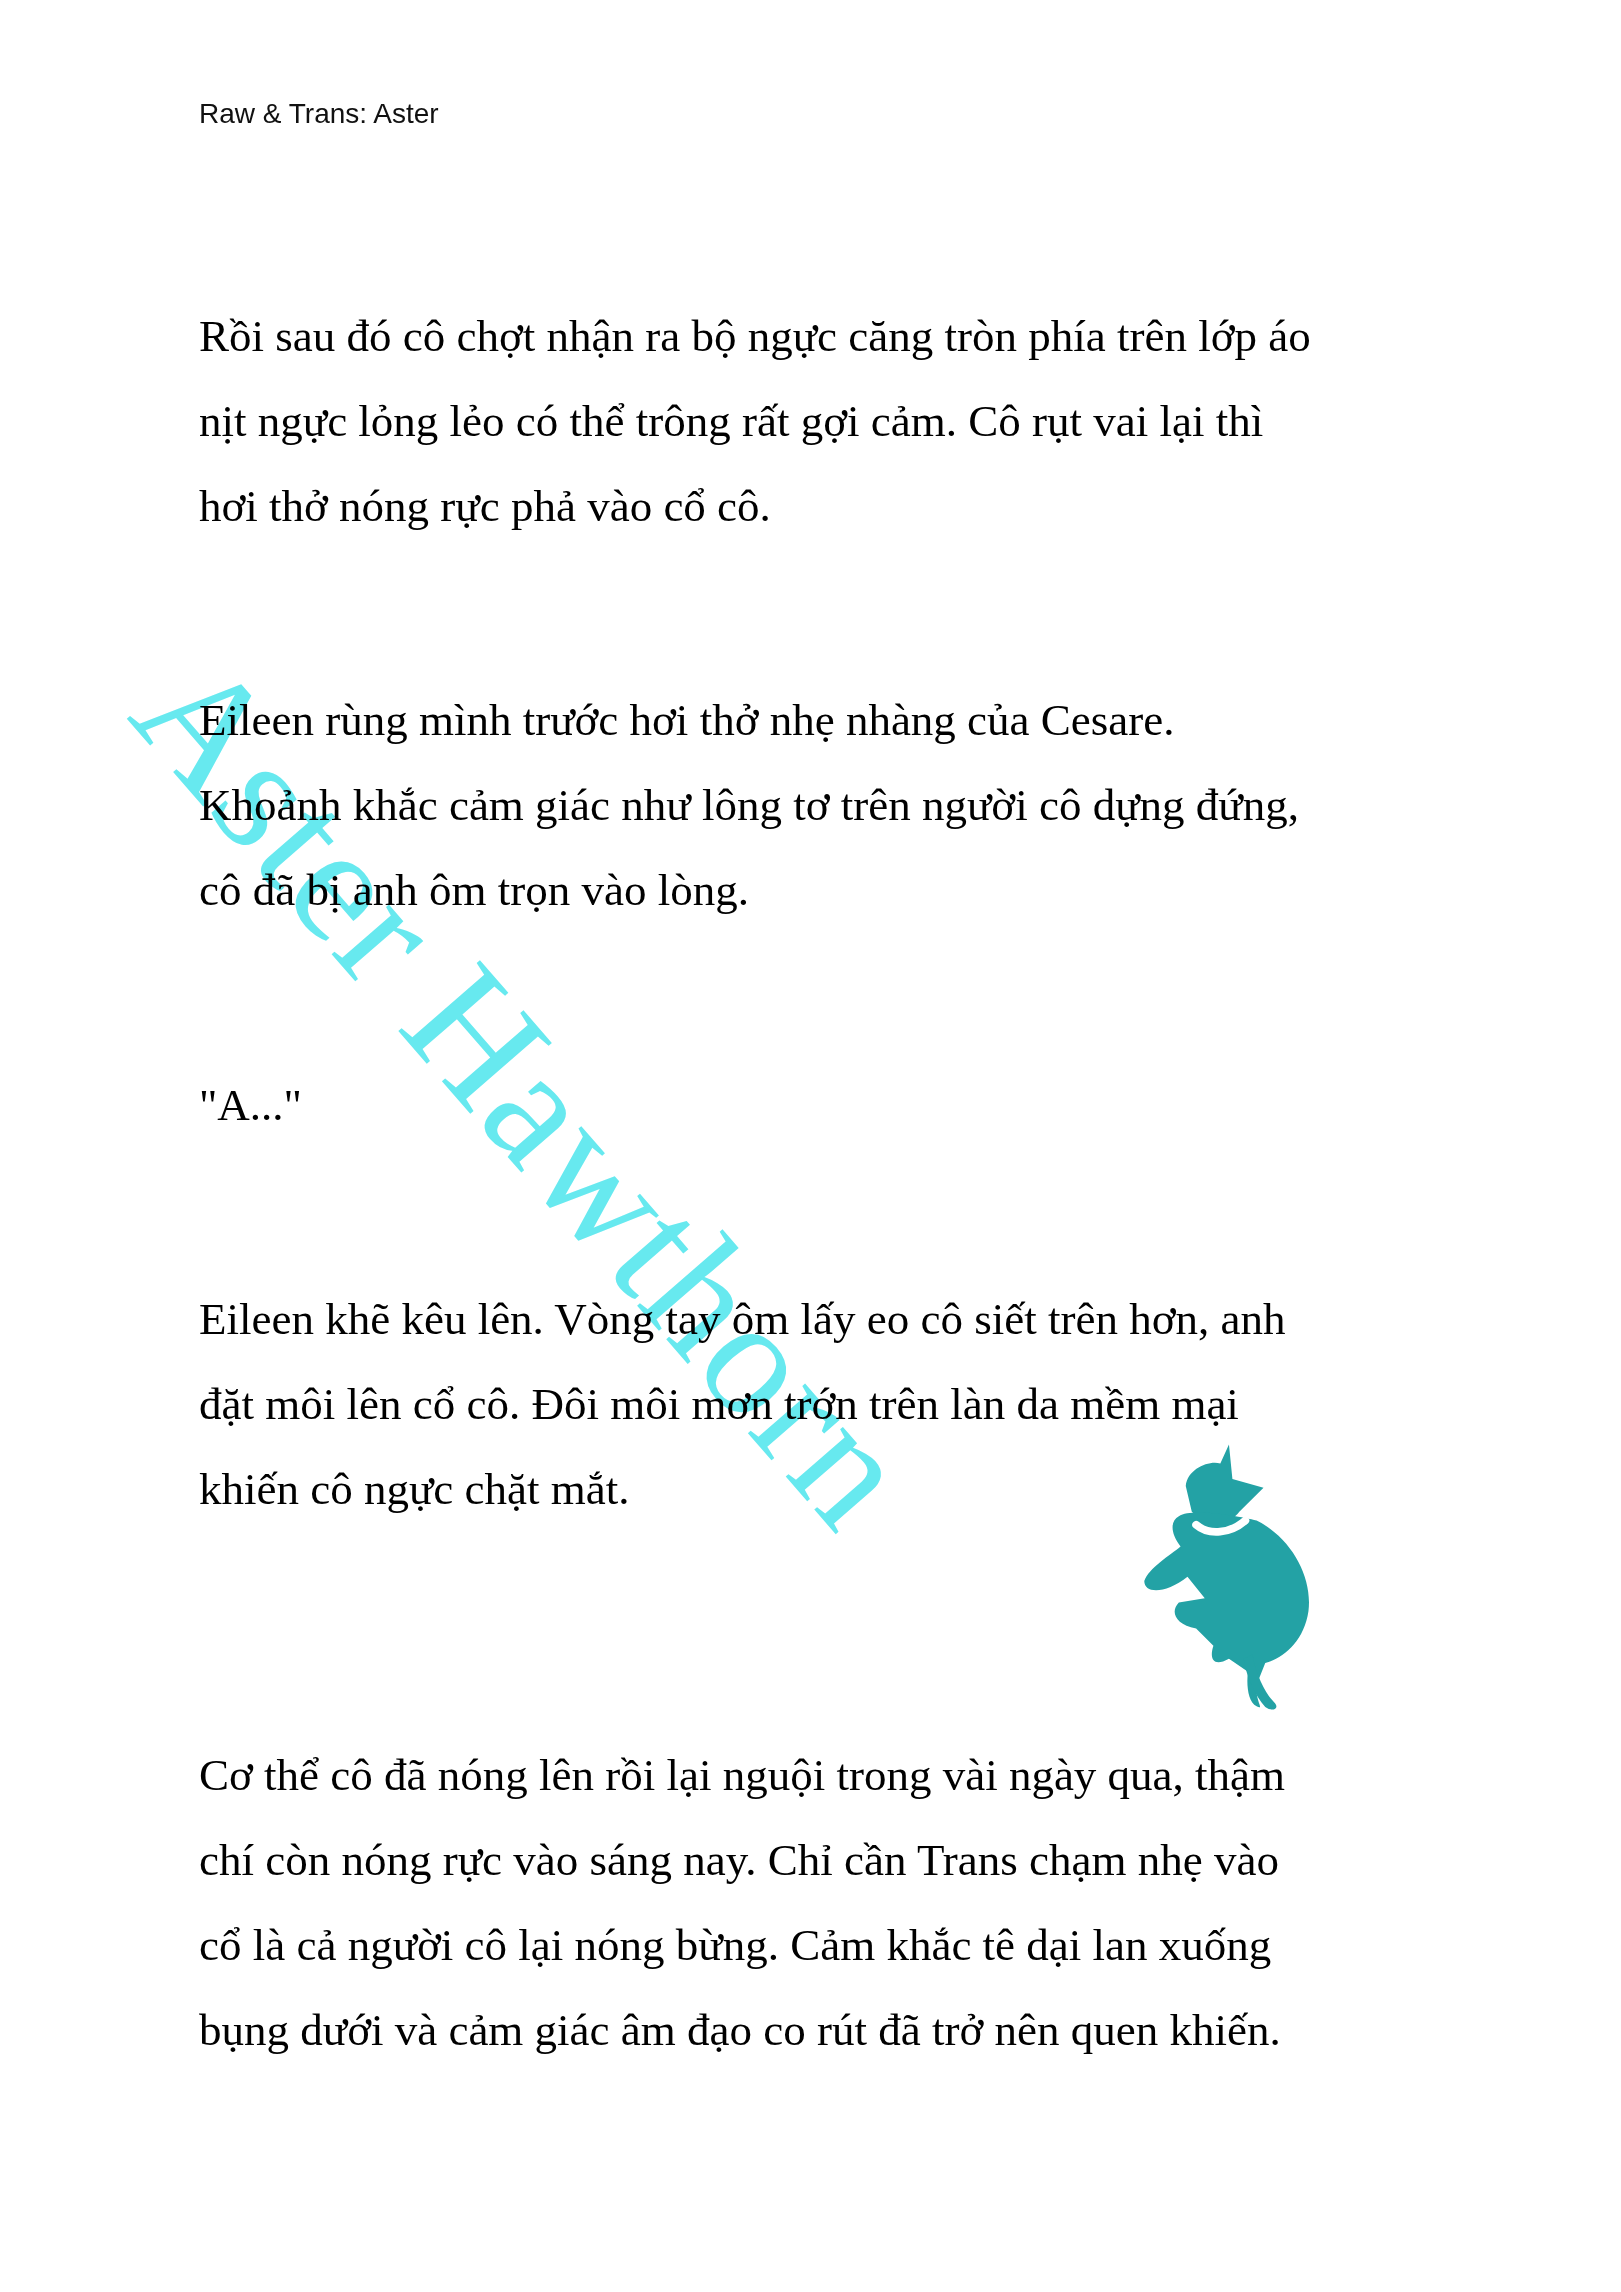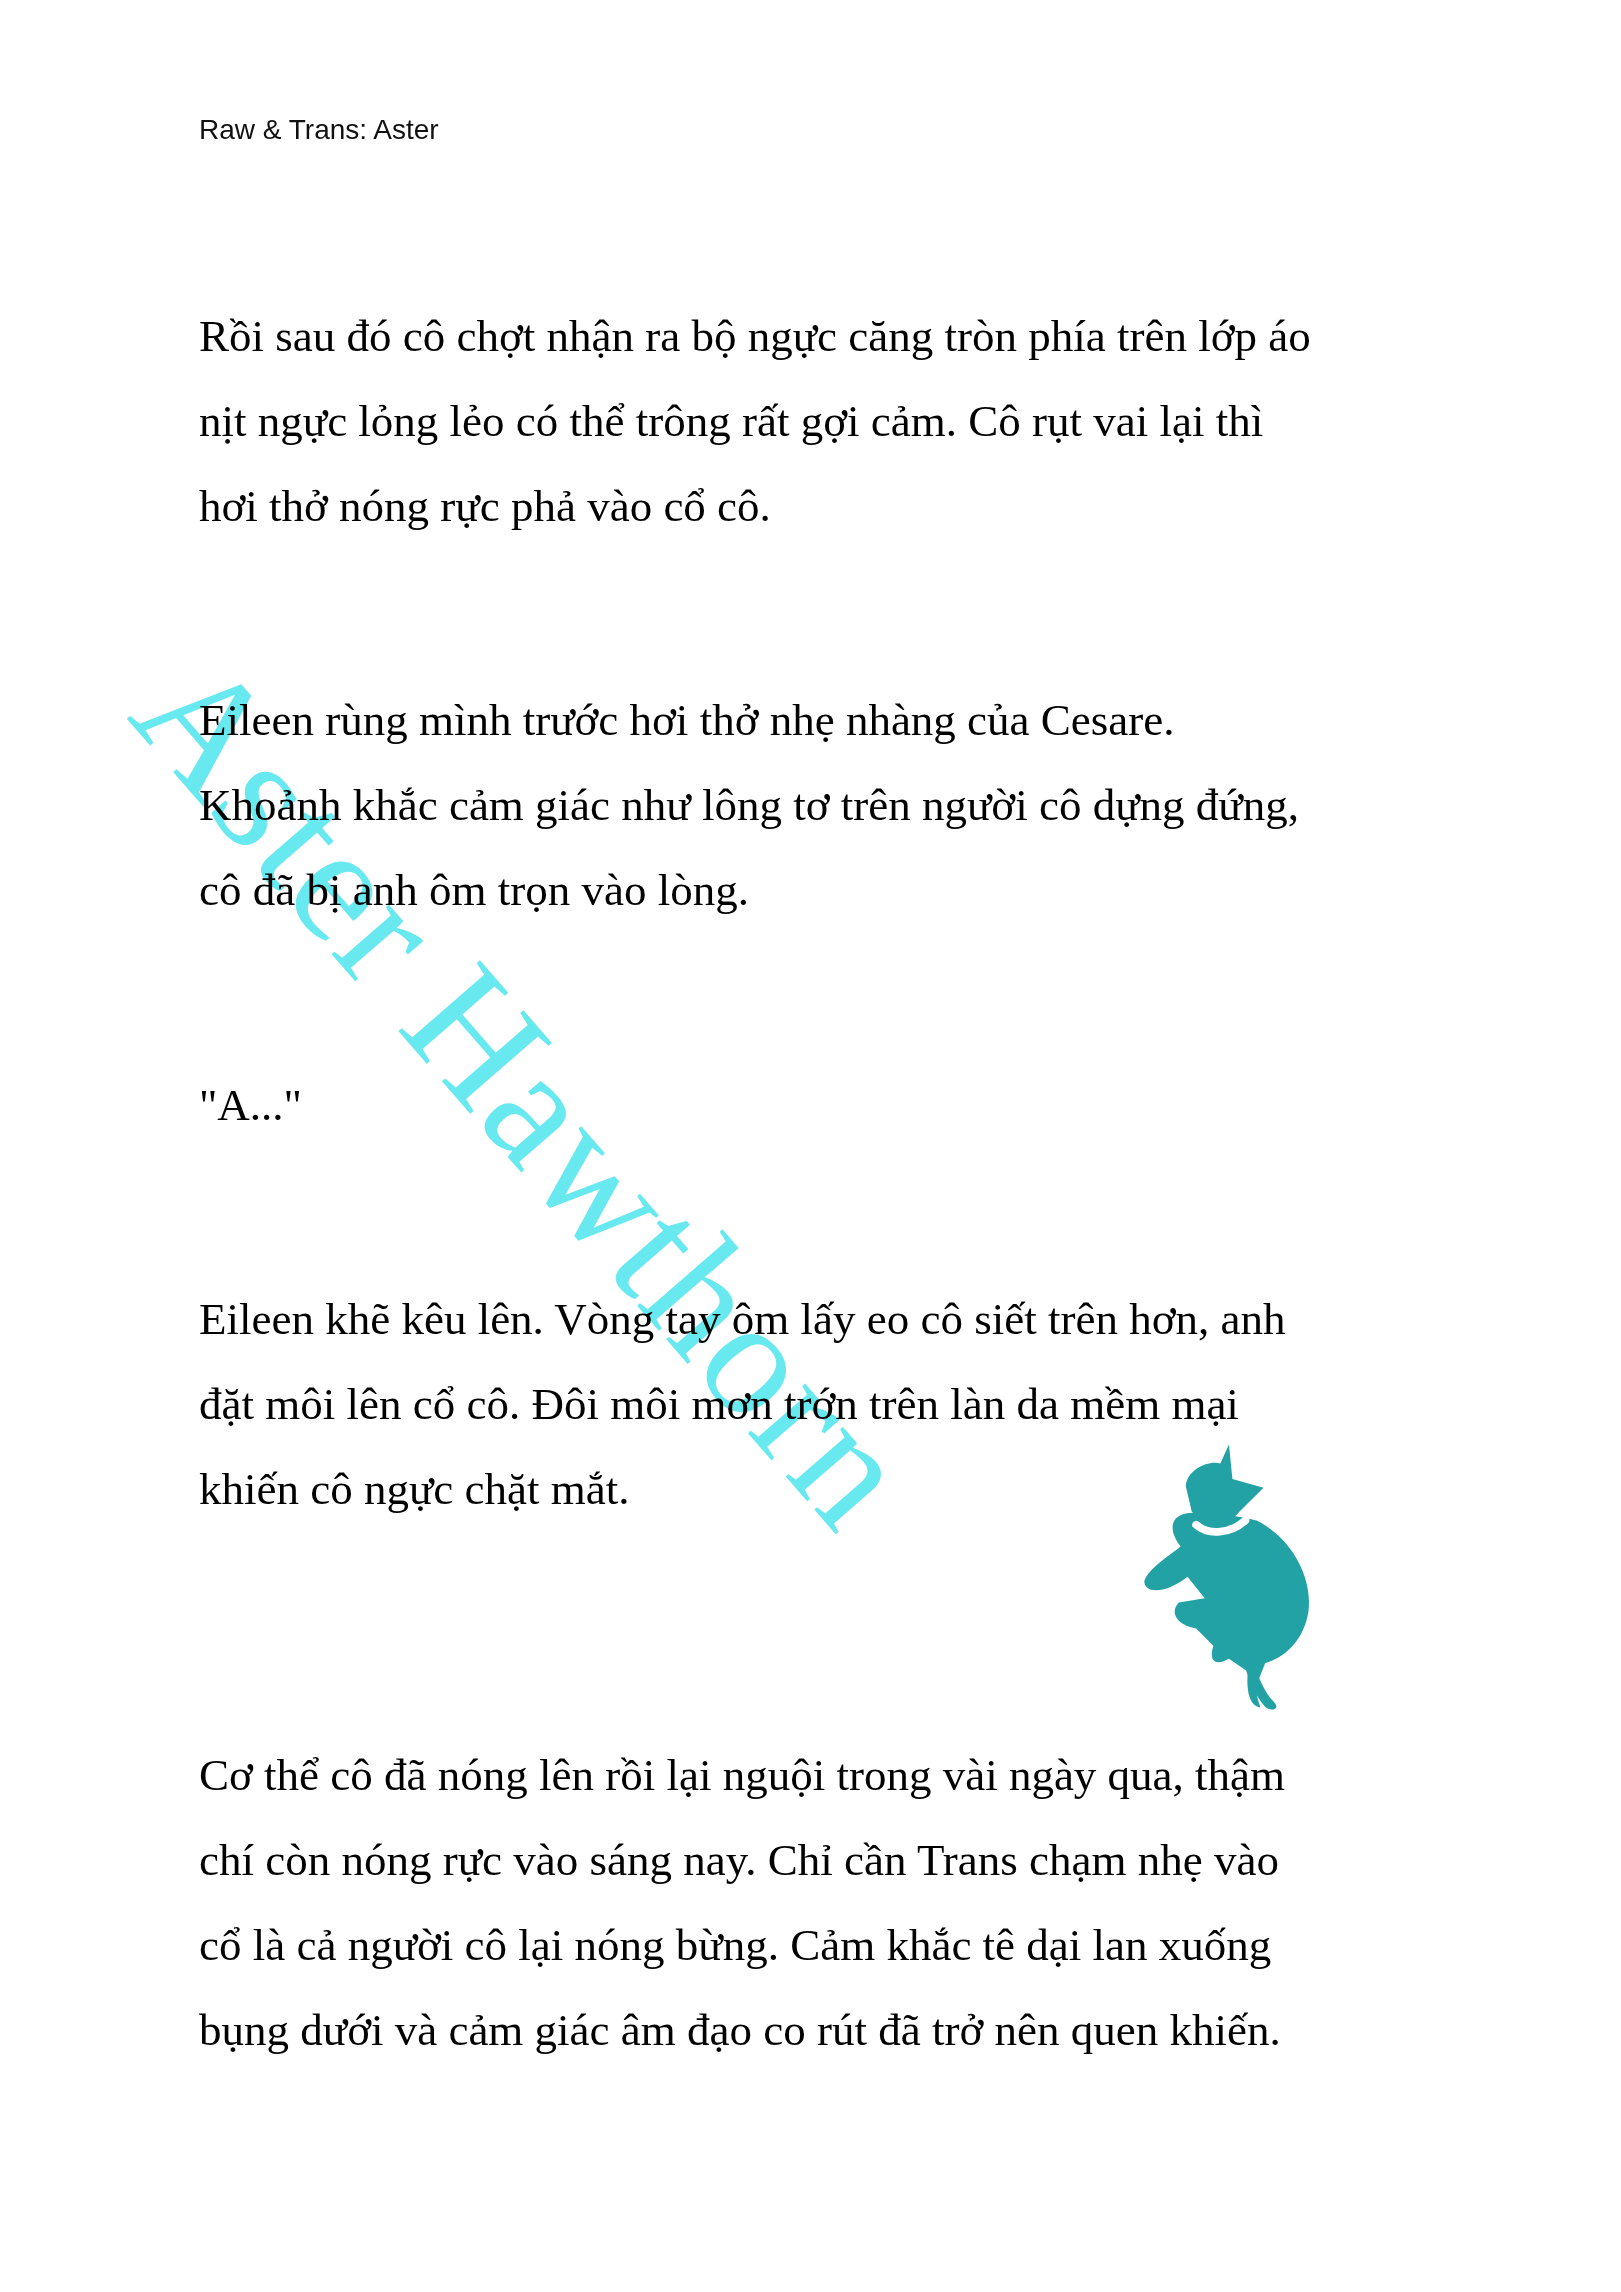--- a/index.html
+++ b/index.html
@@ -21,21 +21,20 @@
       background: #ffffff;
     }
     .header {
       position: absolute;
       left: 199px;
       top: 98px;
       font-family: "Liberation Sans", sans-serif;
       font-size: 28px;
       color: #111111;
       white-space: nowrap;
-      margin-top: 16px;
     }
     .para {
       position: absolute;
       left: 199px;
       font-family: "Liberation Serif", serif;
       font-size: 45px;
       line-height: 85px;
       color: #000000;
       margin: 0;
     }

